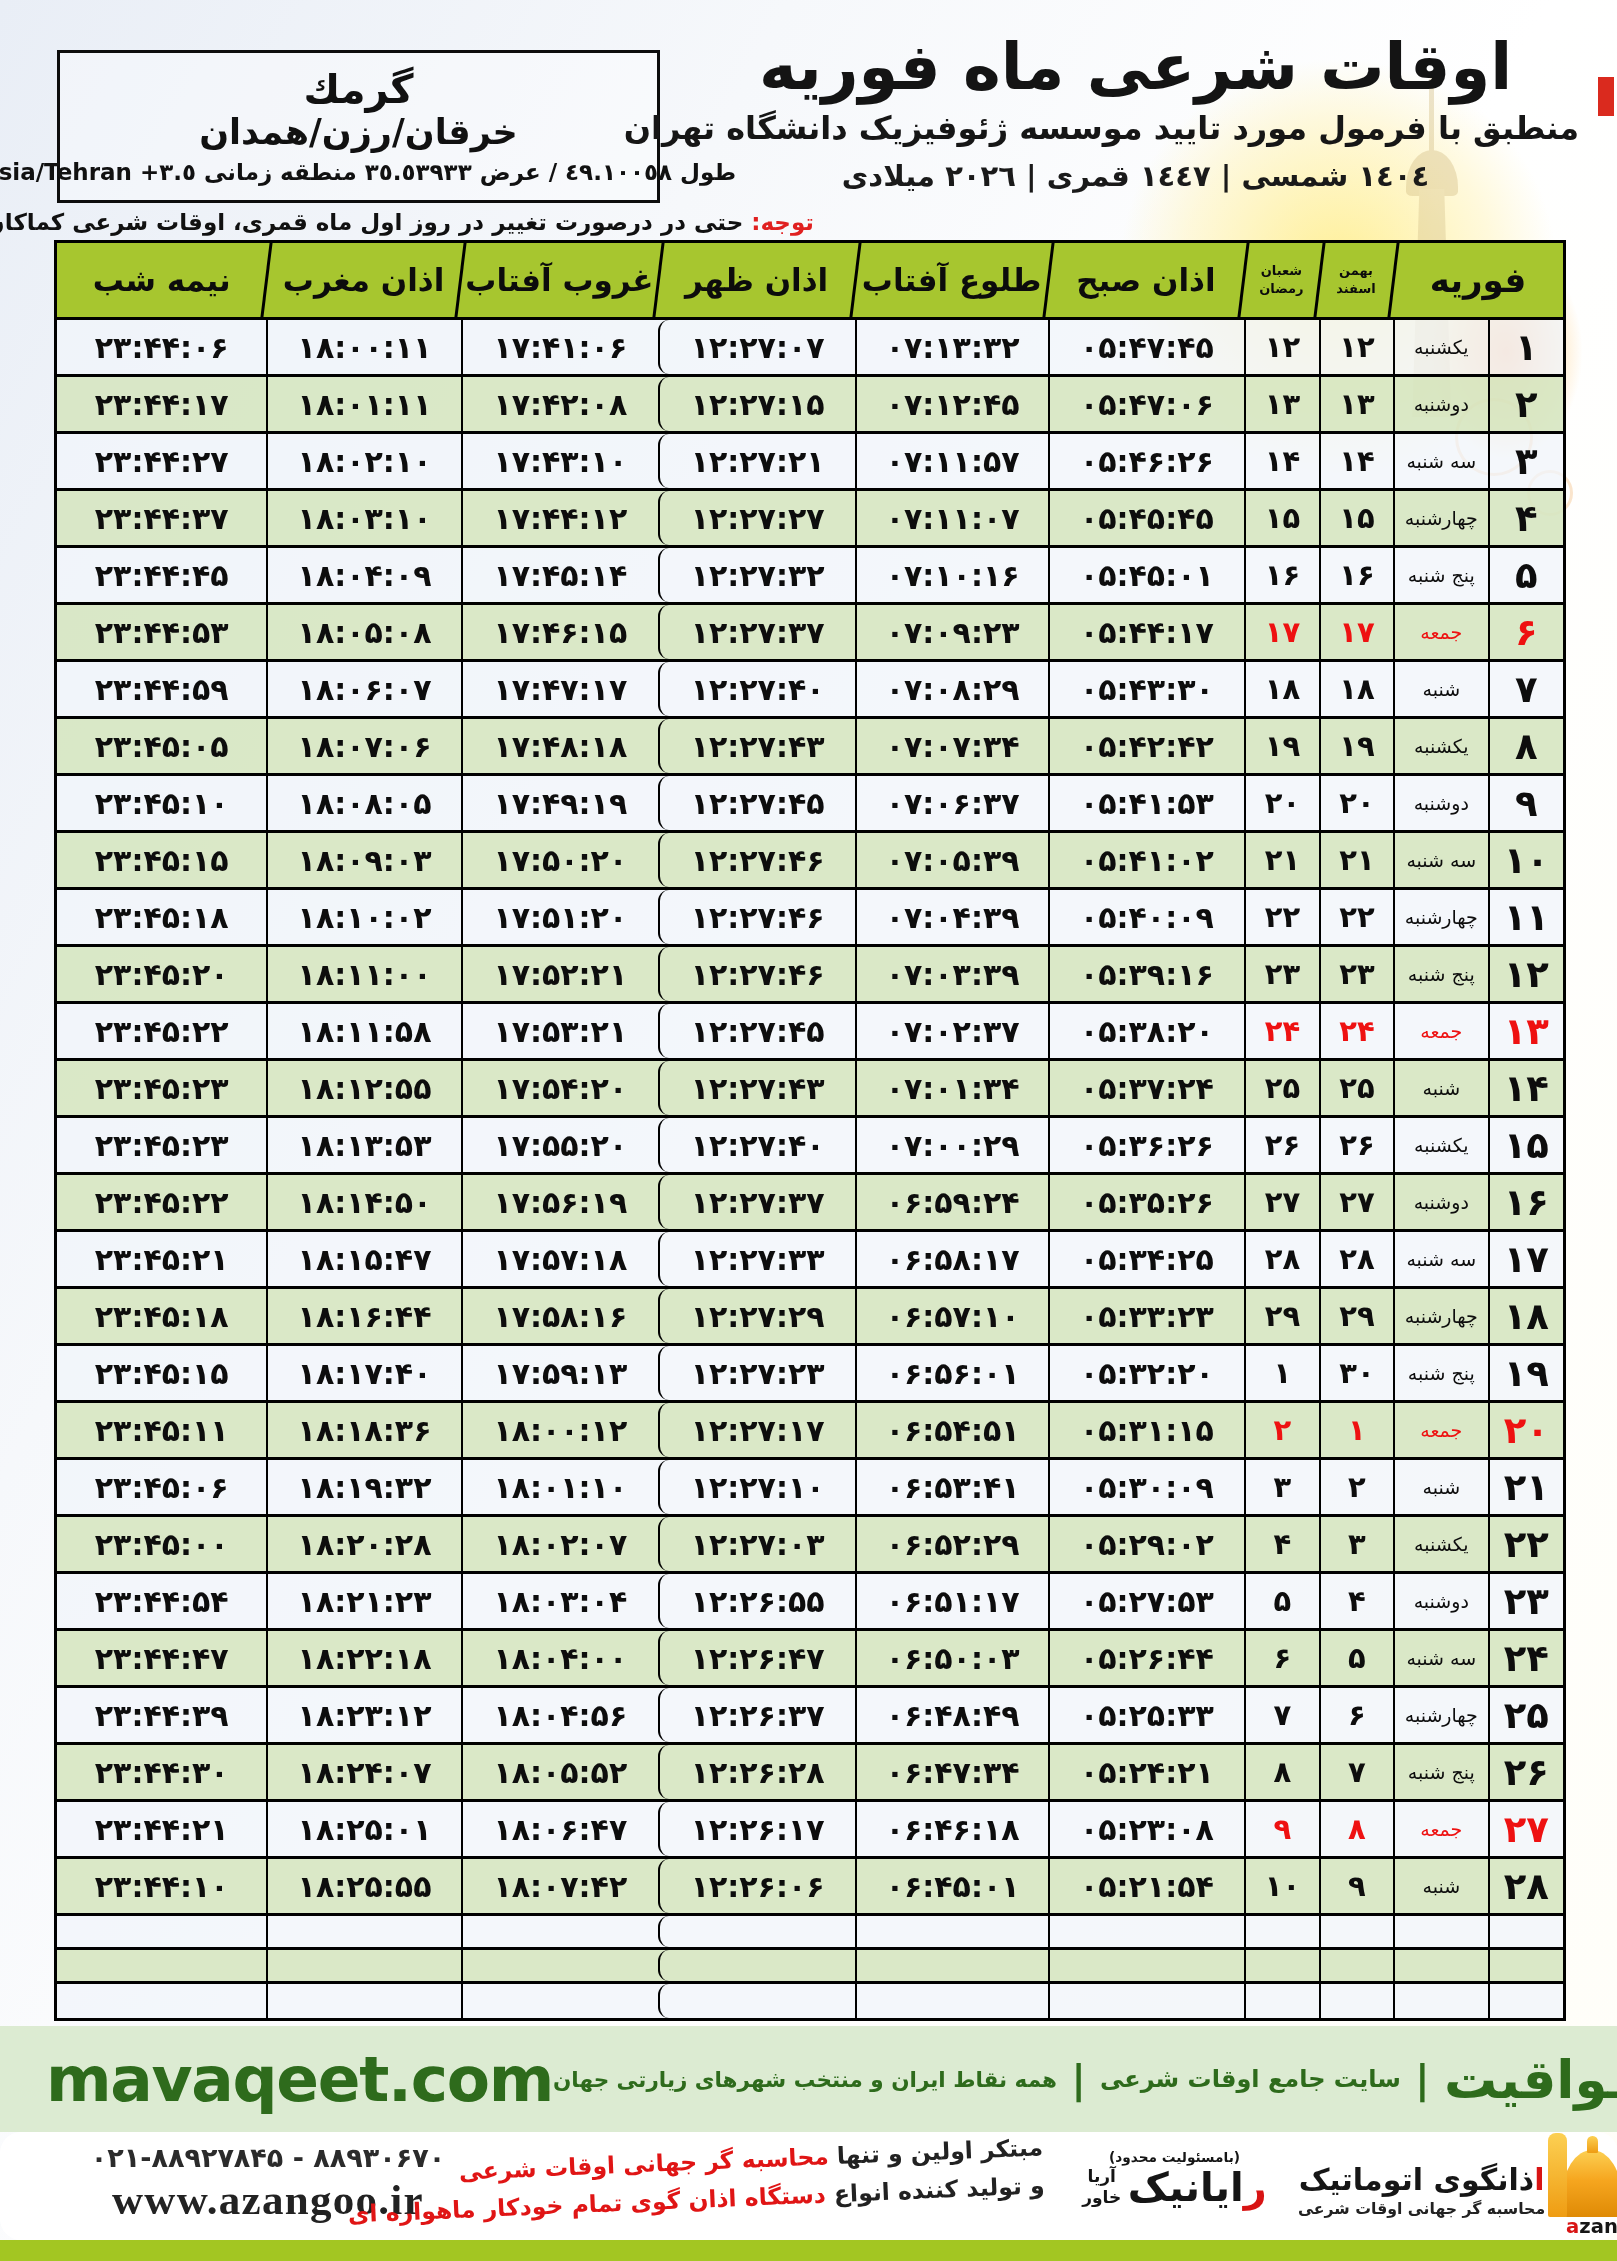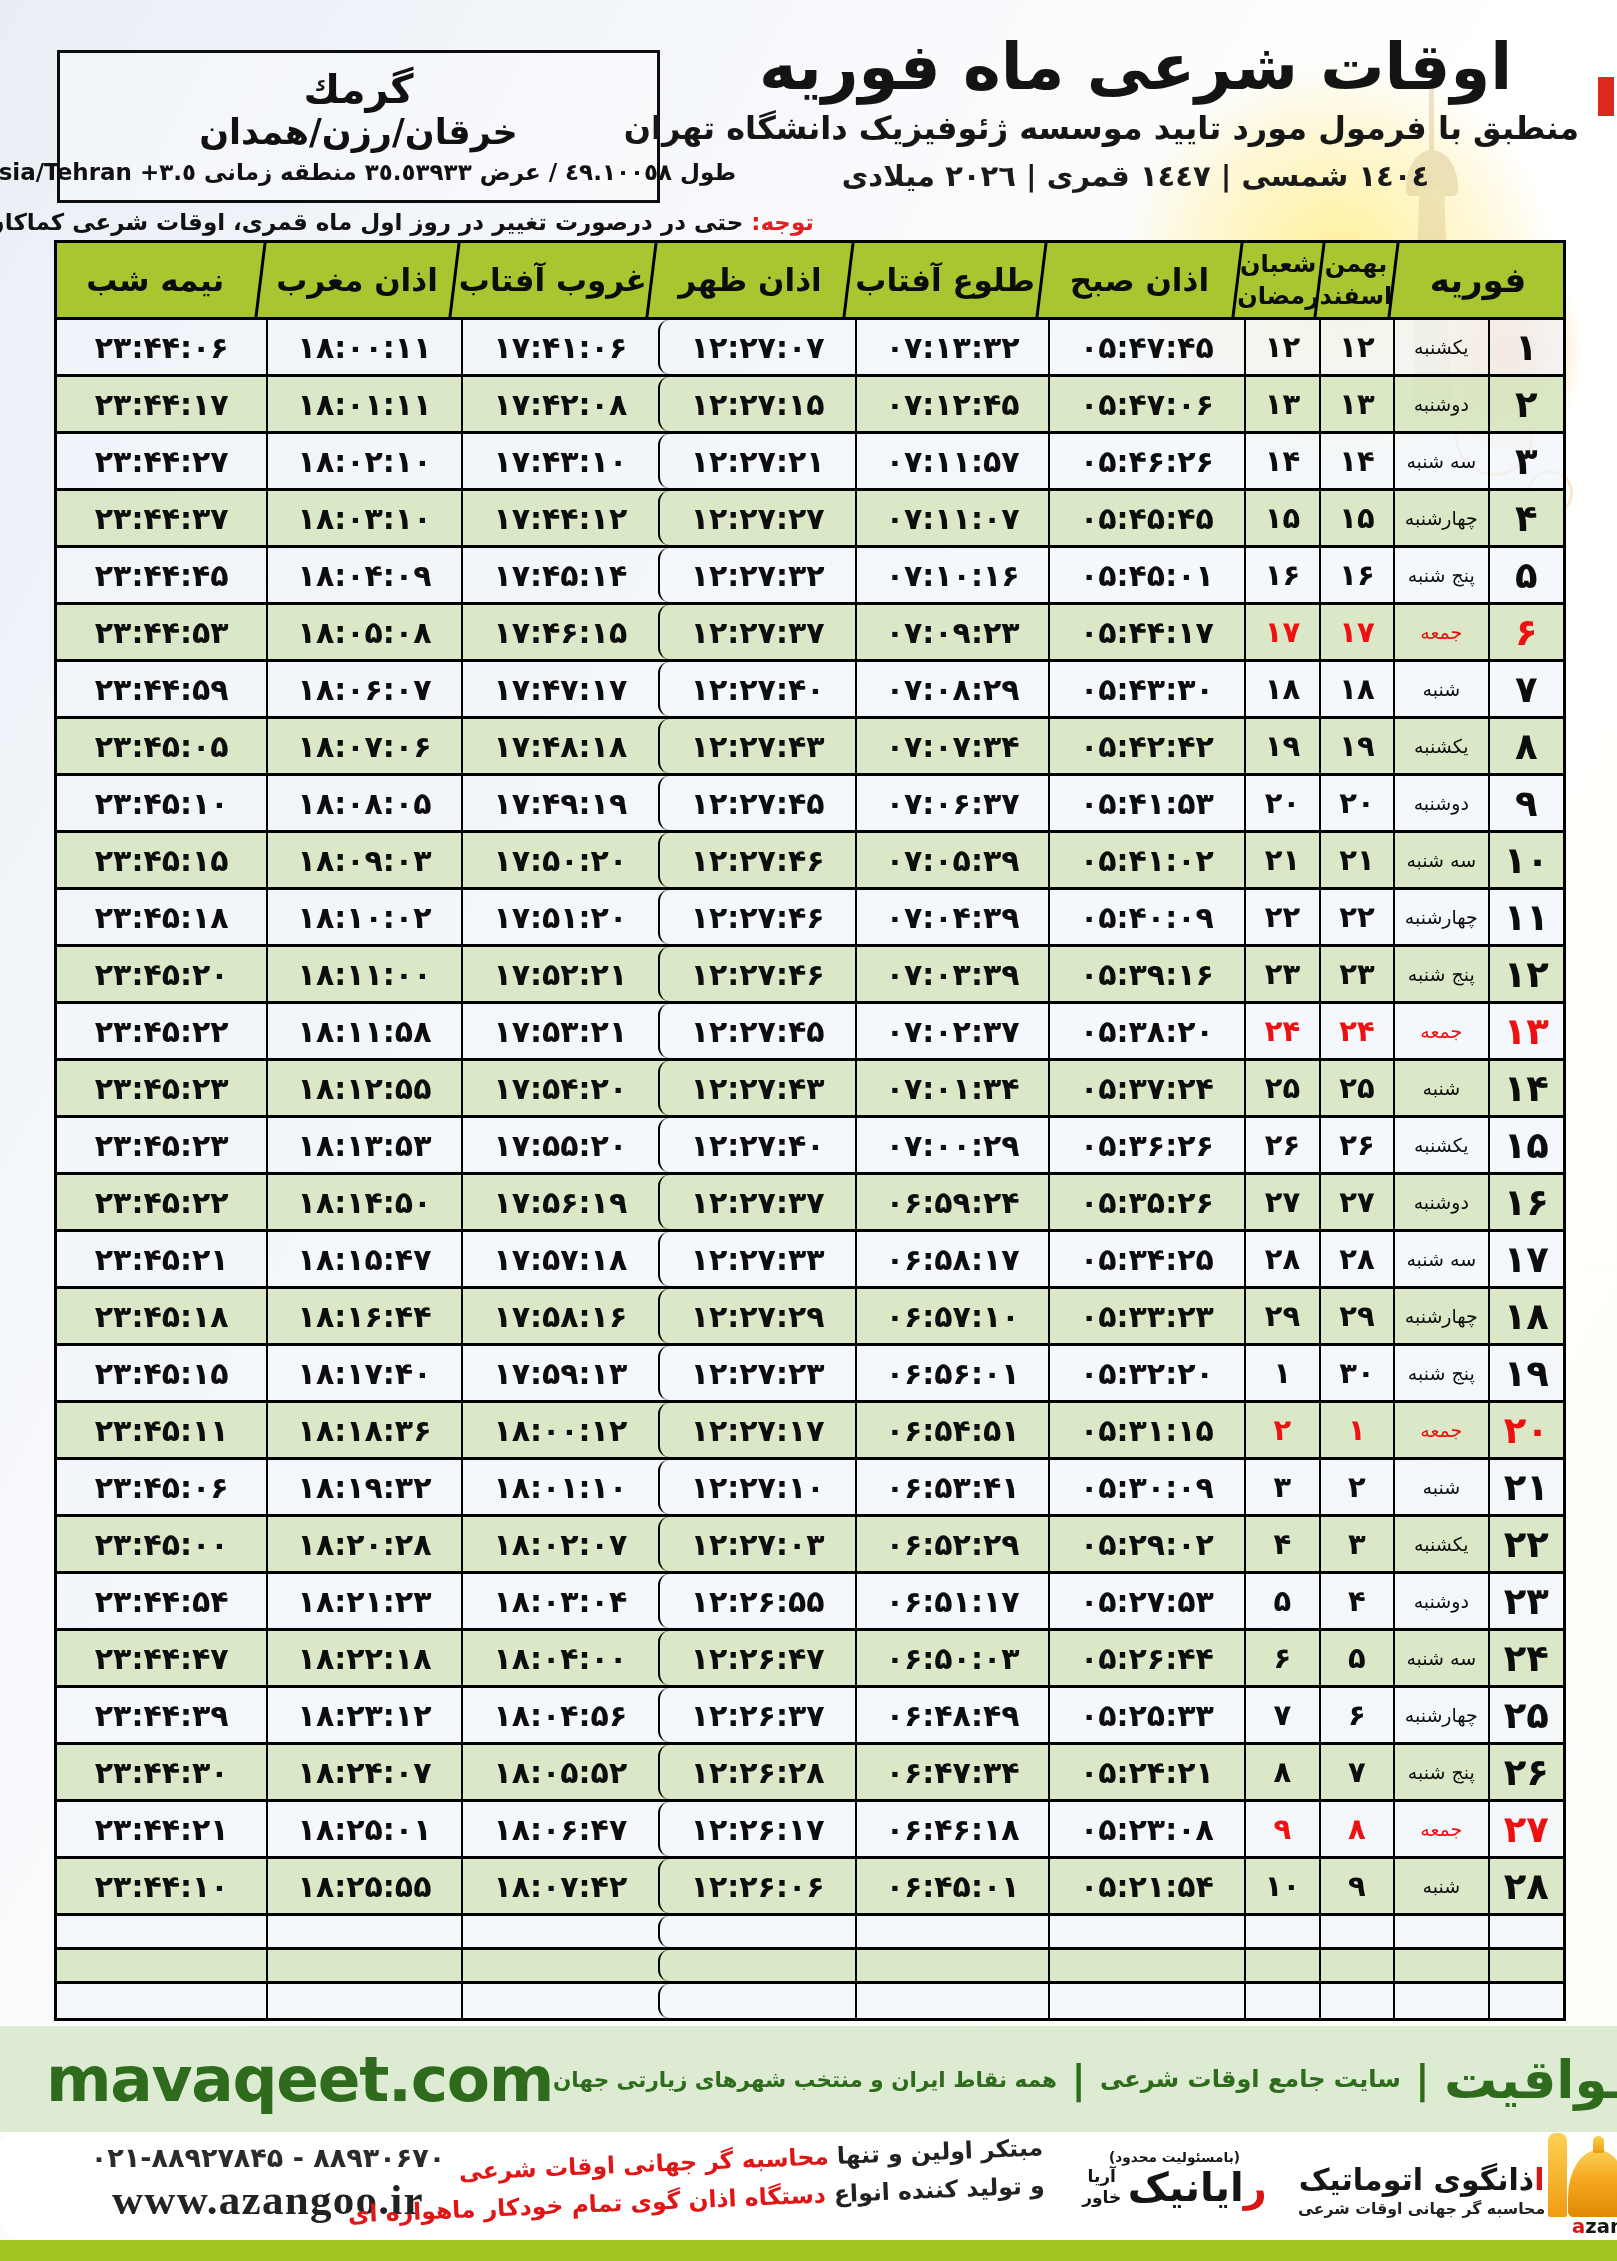--- a/index.html
+++ b/index.html
@@ -54,21 +54,21 @@
   .notice .red{color:var(--notice-red);}
 
   
   .ptable{position:absolute;left:54px;top:240px;width:1512px;z-index:1;border:3.3px solid #000;direction:rtl;}
   .thead{display:flex;height:77px;background:var(--header-green);border-bottom:3.9px solid #000;}
   .hcell{position:relative;display:flex;flex-direction:column;align-items:center;justify-content:center;
     font-weight:bold;color:#0c0c0c;overflow:visible;}
   .hcell::after{content:"";position:absolute;left:-1.3px;top:0;bottom:0;width:3.3px;background:#000;transform:skewX(-7deg);}
   .hcell:last-child::after{display:none;}
   .hlabel{font-size:31px;white-space:nowrap;}
-  .hcell.dual .hlabel{font-size:24px;line-height:1.35;}
+  .hcell.dual .hlabel{font-size:13px;line-height:1.35;}
   .h-feb{flex:0 0 11.3%;}
   .h-feb .hlabel{font-size:34px;}
   .h-jalali{flex:0 0 4.9%;}
   .h-hijri{flex:0 0 5.0%;}
   .h-fajr{flex:0 0 13.0%;}
   .h-sunrise{flex:0 0 12.8%;}
   .h-dhuhr{flex:0 0 13.1%;}
   .h-sunset{flex:0 0 13.1%;}
   .h-maghrib{flex:0 0 12.9%;}
   .h-midnight{flex:0 0 13.9%;}
@@ -113,21 +113,21 @@
   .foot-center{position:absolute;left:483px;top:9px;width:561px;direction:rtl;text-align:center;
     transform:rotate(-2.4deg);font-weight:bold;color:#222;}
   .slogan{font-size:23.5px;line-height:1.6;white-space:nowrap;}
   .slogan .red{color:#e01515;}
   .rayanik{position:absolute;left:1070px;top:17px;width:209px;direction:rtl;text-align:center;color:#151515;}
   .rayanik-note{font-size:13.7px;font-weight:bold;margin-bottom:1.3px;}
   .rayanik-row{display:flex;direction:rtl;align-items:center;justify-content:center;gap:6.5px;}
   .rayanik-name{font-size:40px;font-weight:bold;line-height:1;}
   .rayanik-name .red{color:#d81414;}
   .rayanik-sub{display:flex;flex-direction:column;font-size:17px;font-weight:bold;line-height:1.2;}
-  .azangoo{position:absolute;left:1298px;top:5.2px;width:281px;display:flex;align-items:flex-end;gap:23px;}
+  .azangoo{position:absolute;left:1298px;top:5.2px;width:281px;display:flex;align-items:flex-end;gap:17px;}
   .az-texts{direction:rtl;text-align:center;padding-bottom:17px;}
   .az-fa{font-size:30px;font-weight:bold;color:#161616;white-space:nowrap;}
   .az-fa .red{color:#d81414;}
   .az-sub{font-size:15.7px;font-weight:bold;color:#222;margin-top:2.6px;white-space:nowrap;}
   .az-icon{position:relative;width:98px;height:98px;}
   .az-dome{position:absolute;left:0;bottom:18px;width:60px;height:67px;
     background:linear-gradient(180deg,#fcd053,#f6a61f 45%,#df8a05);
     border-radius:30px 30px 5.2px 5.2px/47px 47px 5.2px 5.2px;}
   .az-dome::before{content:"";position:absolute;left:25px;top:-14.4px;width:10.4px;height:17px;
     background:linear-gradient(180deg,#fcd053,#ef9c12);border-radius:5.2px 5.2px 1.3px 1.3px;}

